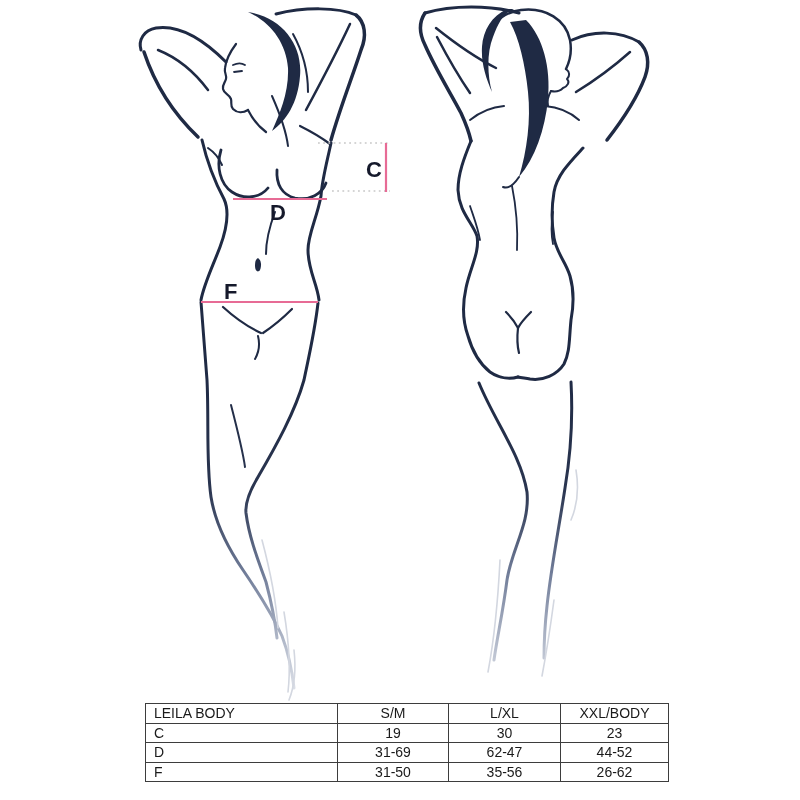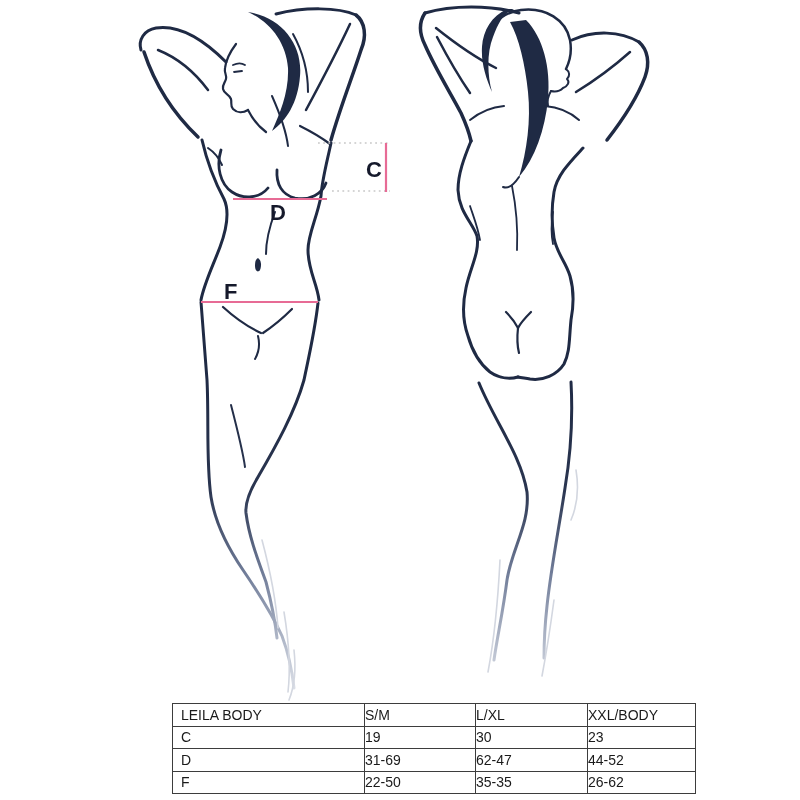--- a/index.html
+++ b/index.html
@@ -13,26 +13,26 @@
   .w18{stroke-width:1.8}.w2{stroke-width:2}.w22{stroke-width:2.2}
   .w25{stroke-width:2.5}.w28{stroke-width:2.8}.w3{stroke-width:3}.w35{stroke-width:3.5}
   .leg{fill:none;stroke:url(#legFade);stroke-linecap:round;stroke-linejoin:round;}
   .faint{fill:none;stroke:#d3d7e0;stroke-width:1.6;stroke-linecap:round;}
   .dotted{stroke-width:1.4;stroke-dasharray:1.8 3.4;fill:none;}
   .pink{stroke-width:2.2;fill:none;}
   .mlabel{font-family:"Liberation Sans",sans-serif;font-weight:700;font-size:22px;fill:#15192b;}
 
   
   .size-table{
-    position:absolute;left:172px;top:703px;width:523px;height:91px;
+    position:absolute;left:145px;top:703px;width:523px;height:79px;
     border-collapse:collapse;table-layout:fixed;
     font-size:14px;color:#1a1a1a;background:#ffffff;
   }
   .size-table td{
-    border:1.5px solid #3d3d3d;padding:0;vertical-align:middle;
+    border:1.5px solid #3d3d3d;padding:0;text-align:center;vertical-align:middle;
     white-space:nowrap;overflow:hidden;
   }
   .size-table td.lbl{text-align:left;padding-left:8px;}
 </style>
 </head>
 <body>
 
 <div class="stage">
 
   <svg width="800" height="800" viewBox="0 0 800 800">
@@ -151,20 +151,20 @@
         <td>23</td>
       </tr>
       <tr>
         <td class="lbl">D</td>
         <td>31-69</td>
         <td>62-47</td>
         <td>44-52</td>
       </tr>
       <tr>
         <td class="lbl">F</td>
-        <td>22-50</td>
-        <td>35-35</td>
+        <td>31-50</td>
+        <td>35-56</td>
         <td>26-62</td>
       </tr>
     </tbody>
   </table>
 
 </div>
 
 </body></html>

